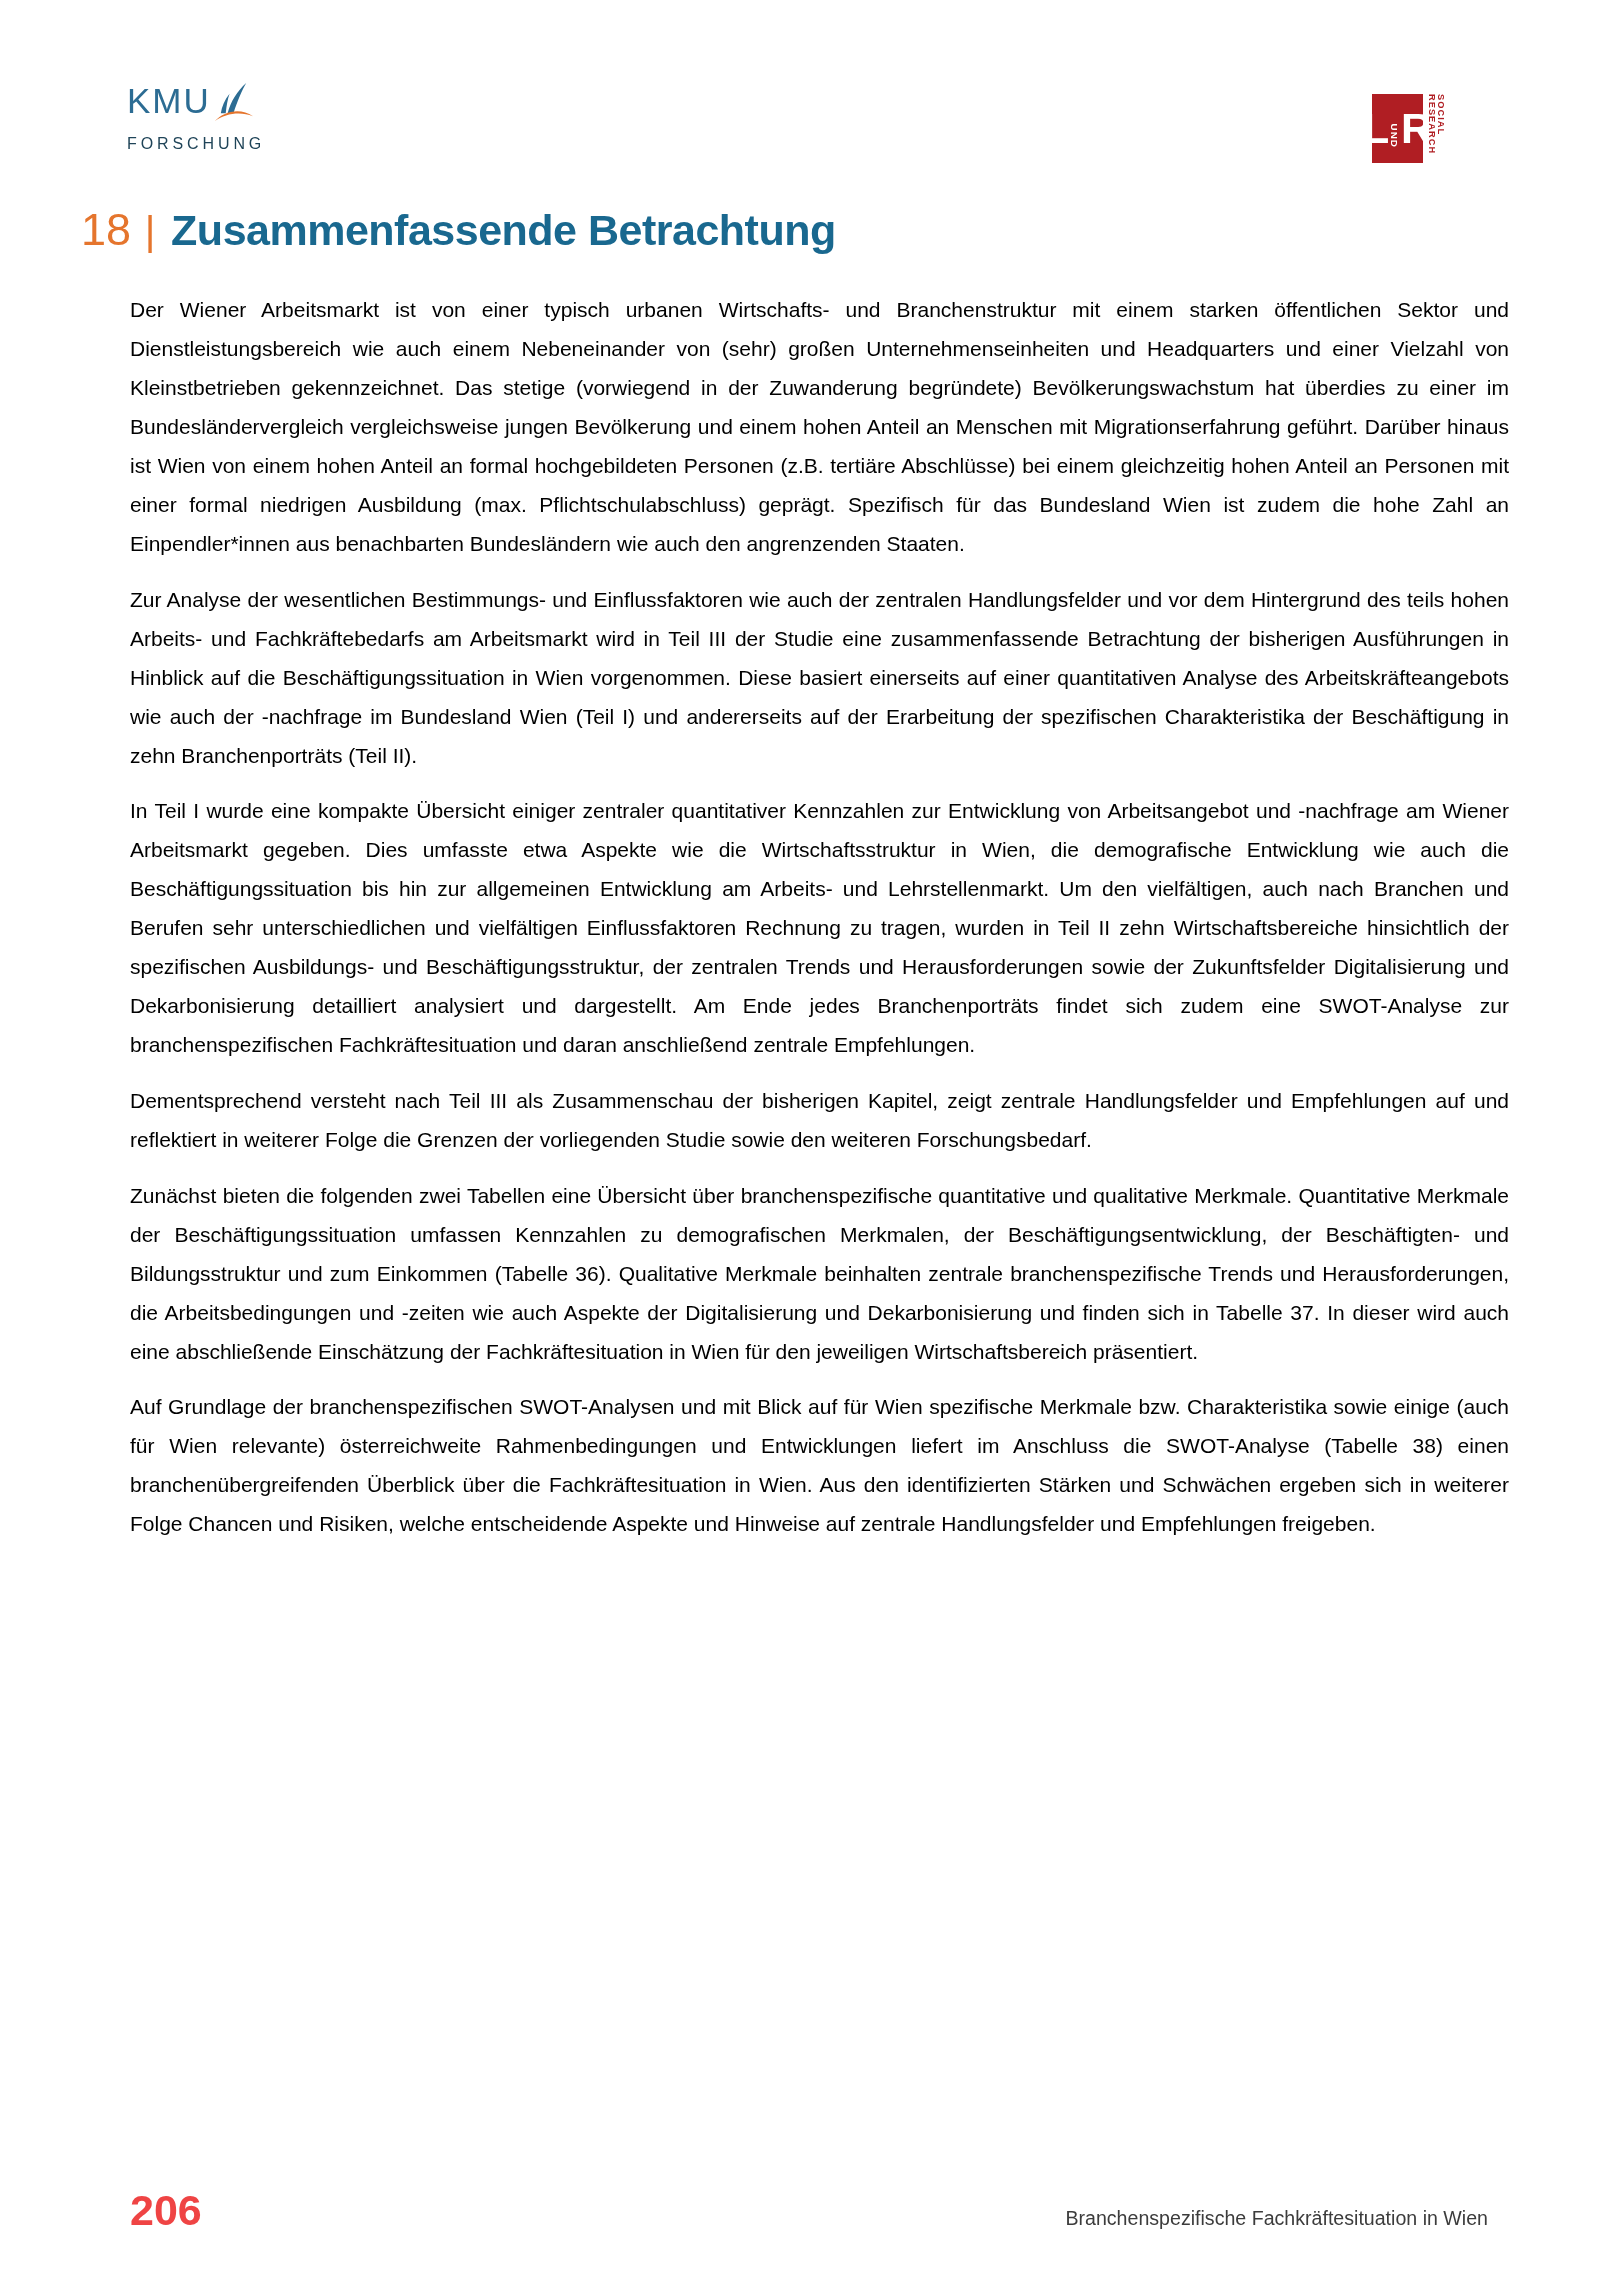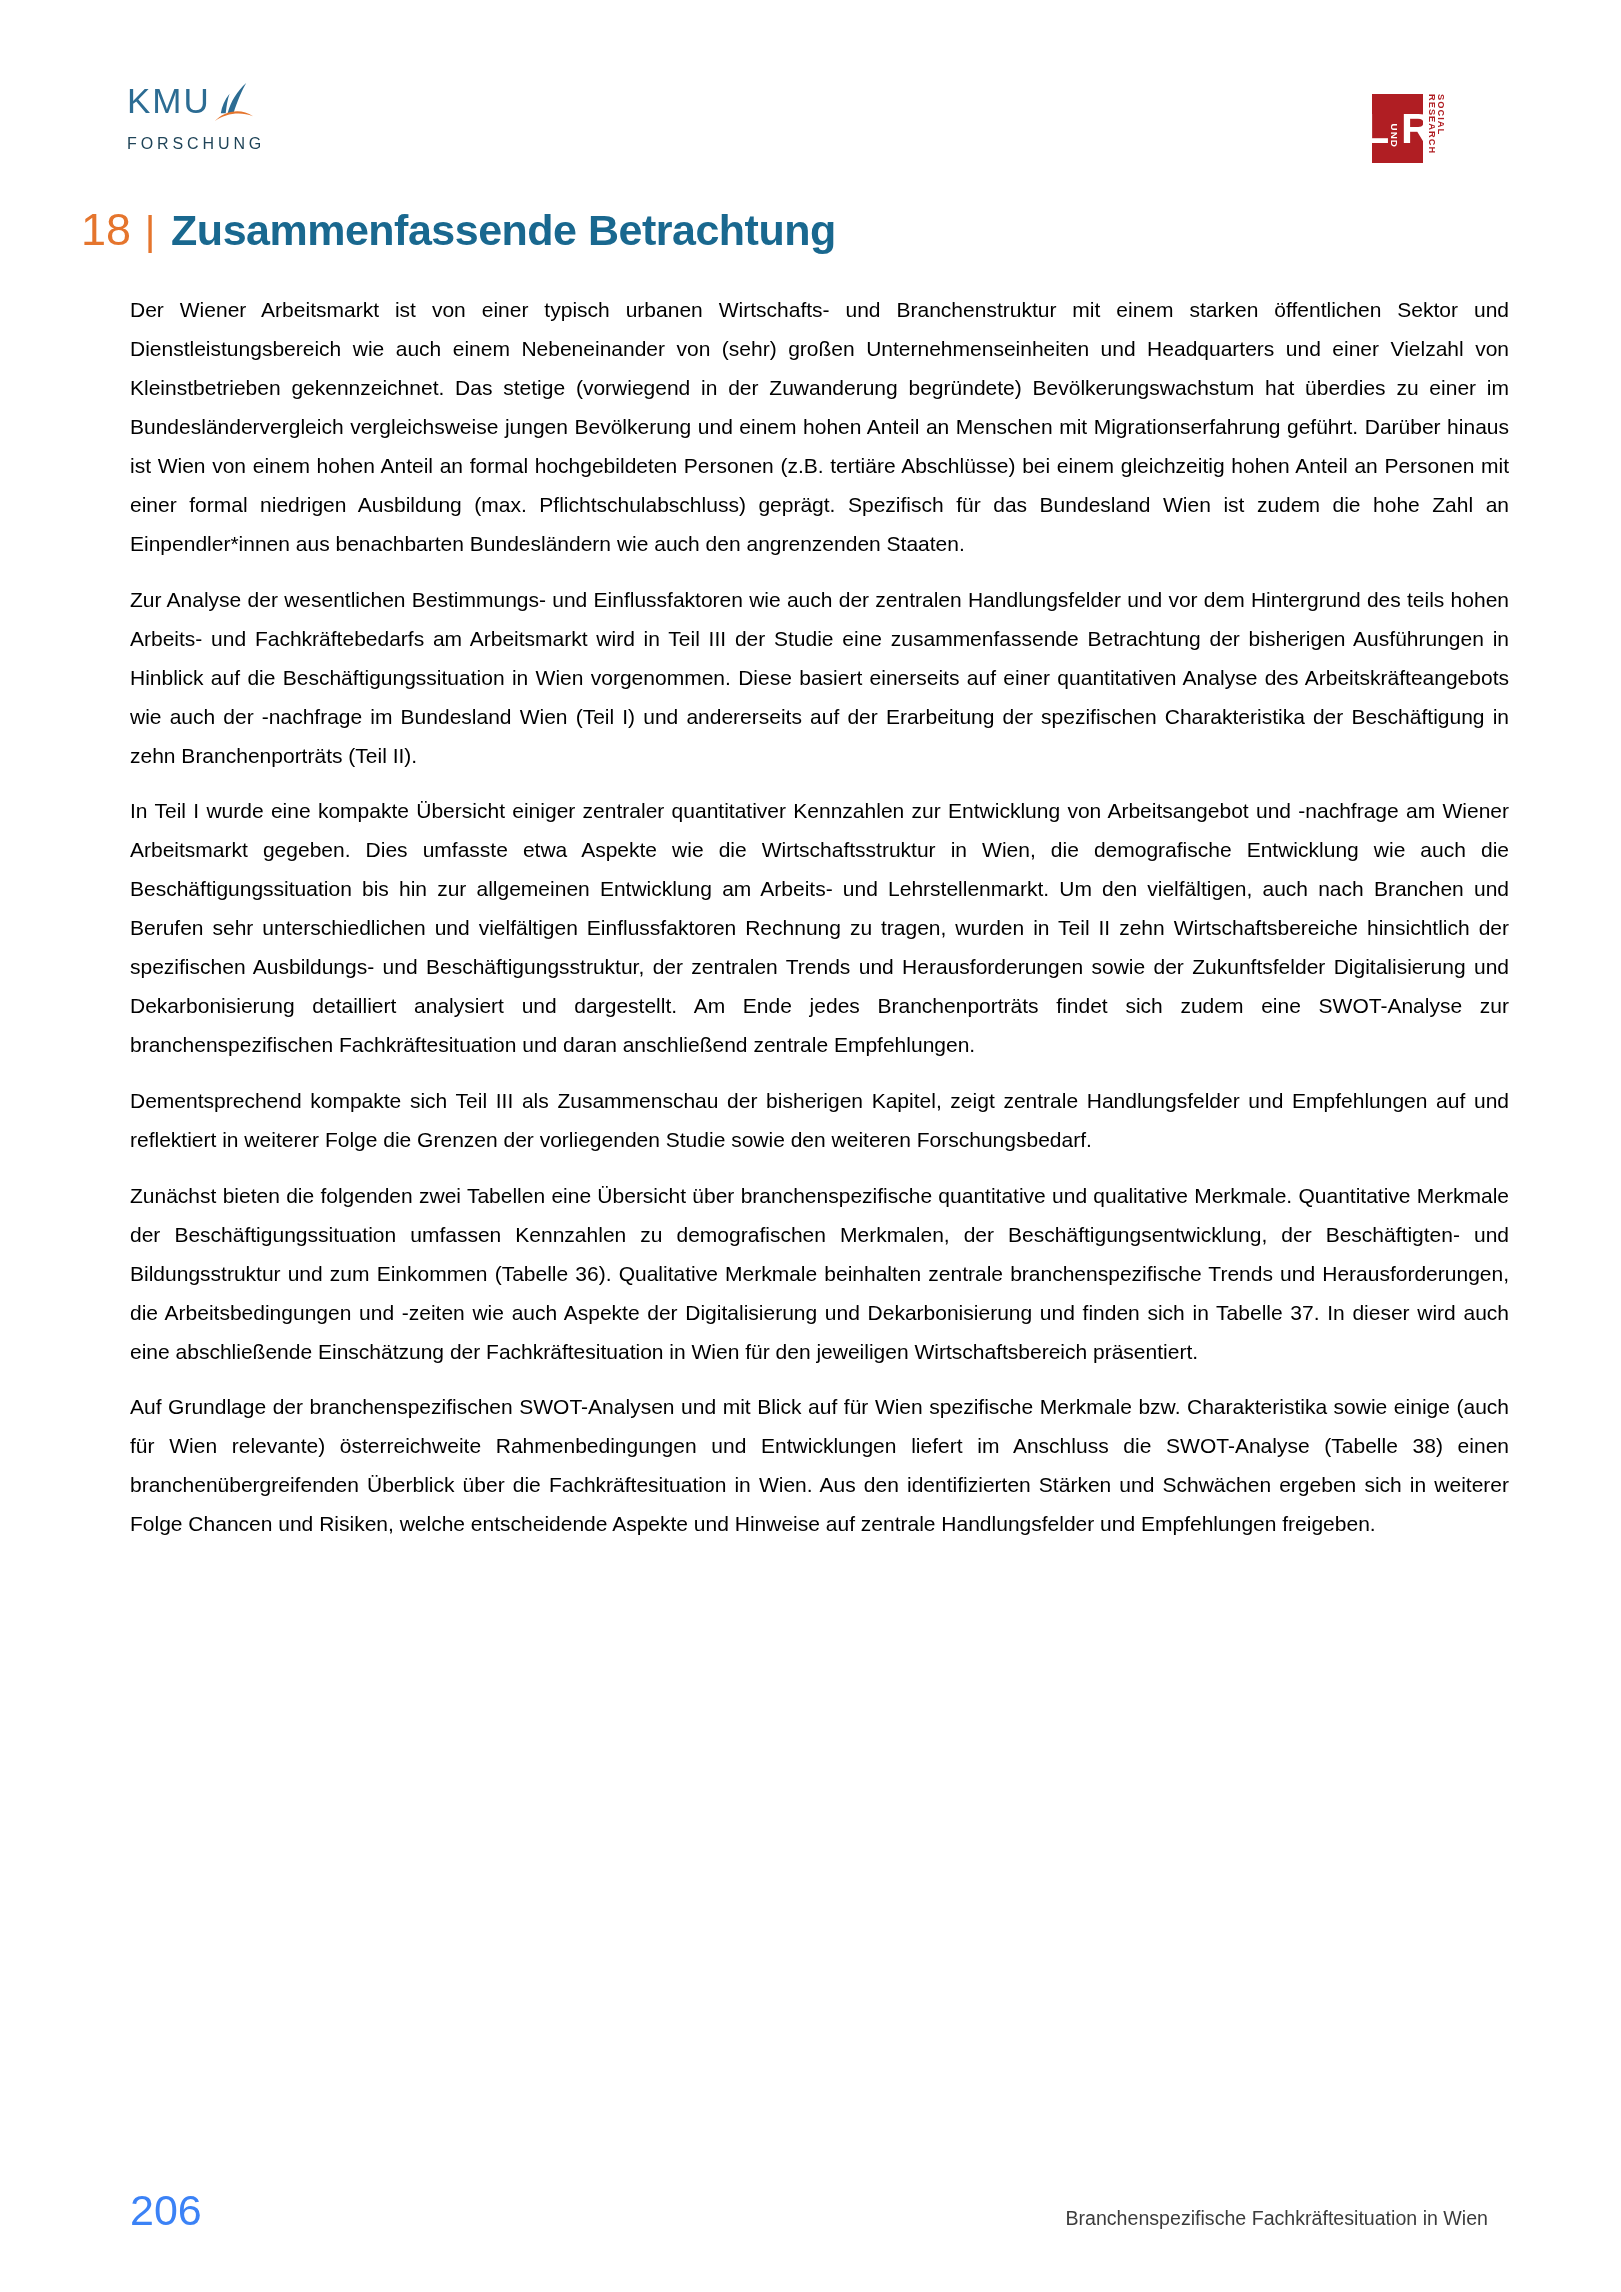--- a/index.html
+++ b/index.html
@@ -62,21 +62,21 @@
     color: #000000;
     text-align: justify;
     hyphens: auto;
     -webkit-hyphens: auto;
   }
   .content p b { font-weight: 400; }
 
   
   .page-num {
     position: absolute; left: 130px; top: 2186px;
-    font-size: 43px; color: #3b82f6; font-weight: 400; text-align: right;
+    font-size: 43px; color: #ef4444; font-weight: 700; text-align: right;
   }
   .footer-right {
     position: absolute; right: 159px; top: 2207px;
     font-size: 19.6px; color: #3c3c3c;
   }
 </style>
 </head>
 <body>
 
 <div class="page">
@@ -107,21 +107,21 @@
   <div class="heading">
     <span class="h-num">18</span>
     <span class="h-sep">|</span>
     <span class="h-title">Zusammenfassende Betrachtung</span>
   </div>
 
   <div class="content" id="content">
       <p><span>Der Wiener Arbeitsmarkt ist von einer typisch urbanen Wirtschafts- und Branchenstruktur mit einem starken öffentlichen Sektor und Dienstleistungsbereich wie auch einem Nebeneinander von (sehr) großen Unternehmenseinheiten und Headquarters und einer Vielzahl von Kleinstbetrieben gekennzeichnet. Das stetige (vorwiegend in der Zuwanderung begründete) Bevölkerungswachstum hat überdies zu einer im Bundesländervergleich vergleichsweise jungen Bevölkerung und einem hohen Anteil an Menschen mit Migrationserfahrung geführt. Darüber hinaus ist Wien von einem hohen Anteil an formal hochgebildeten Personen (z.B. tertiäre Abschlüsse) bei einem gleichzeitig hohen Anteil an Personen mit einer formal niedrigen Ausbildung (max. Pflichtschulabschluss) geprägt. Spezifisch für das Bundesland Wien ist zudem die hohe Zahl an Einpendler*innen aus benachbarten Bundesländern wie auch den angrenzenden Staaten.</span></p>
       <p><span>Zur Analyse der wesentlichen Bestimmungs- und Einflussfaktoren wie auch der zentralen Handlungsfelder und vor dem Hintergrund des teils hohen Arbeits- und Fachkräftebedarfs am Arbeitsmarkt wird in Teil III der Studie eine zusammenfassende Betrachtung der bisherigen Ausführungen in Hinblick auf die Beschäftigungssituation in Wien vorgenommen. Diese basiert einerseits auf einer quantitativen Analyse des Arbeitskräfteangebots wie auch der -nachfrage im Bundesland Wien (Teil I) und andererseits auf der Erarbeitung der spezifischen Charakteristika der Beschäftigung in zehn Branchenporträts (Teil II).</span></p>
       <p><span>In </span><b>Teil I</b><span> wurde eine kompakte Übersicht einiger zentraler quantitativer Kennzahlen zur Entwicklung von Arbeitsangebot und -nachfrage am Wiener Arbeitsmarkt gegeben. Dies umfasste etwa Aspekte wie die Wirtschaftsstruktur in Wien, die demografische Entwicklung wie auch die Beschäftigungssituation bis hin zur allgemeinen Entwicklung am Arbeits- und Lehrstellenmarkt. Um den vielfältigen, auch nach Branchen und Berufen sehr unterschiedlichen und vielfältigen Einflussfaktoren Rechnung zu tragen, wurden in </span><b>Teil II</b><span> zehn Wirtschaftsbereiche hinsichtlich der spezifischen Ausbildungs- und Beschäftigungsstruktur, der zentralen Trends und Herausforderungen sowie der Zukunftsfelder Digitalisierung und Dekarbonisierung detailliert analysiert und dargestellt. Am Ende jedes Branchenporträts findet sich zudem eine SWOT-Analyse zur branchenspezifischen Fachkräftesituation und daran anschließend zentrale Empfehlungen.</span></p>
-      <p><span>Dementsprechend kompakte sich </span><b>Teil III</b><span> als Zusammenschau der bisherigen Kapitel, zeigt zentrale Handlungsfelder und Empfehlungen auf und reflektiert in weiterer Folge die Grenzen der vorliegenden Studie sowie den weiteren Forschungsbedarf.</span></p>
+      <p><span>Dementsprechend versteht nach </span><b>Teil III</b><span> als Zusammenschau der bisherigen Kapitel, zeigt zentrale Handlungsfelder und Empfehlungen auf und reflektiert in weiterer Folge die Grenzen der vorliegenden Studie sowie den weiteren Forschungsbedarf.</span></p>
       <p><span>Zunächst bieten die folgenden zwei Tabellen eine Übersicht über branchenspezifische quantitative und qualitative Merkmale. Quantitative Merkmale der Beschäftigungssituation umfassen Kennzahlen zu demografischen Merkmalen, der Beschäftigungsentwicklung, der Beschäftigten- und Bildungsstruktur und zum Einkommen (Tabelle 36). Qualitative Merkmale beinhalten zentrale branchenspezifische Trends und Herausforderungen, die Arbeitsbedingungen und -zeiten wie auch Aspekte der Digitalisierung und Dekarbonisierung und finden sich in Tabelle 37. In dieser wird auch eine abschließende Einschätzung der Fachkräftesituation in Wien für den jeweiligen Wirtschaftsbereich präsentiert.</span></p>
       <p><span>Auf Grundlage der branchenspezifischen SWOT-Analysen und mit Blick auf für Wien spezifische Merkmale bzw. Charakteristika sowie einige (auch für Wien relevante) österreichweite Rahmenbedingungen und Entwicklungen liefert im Anschluss die SWOT-Analyse (Tabelle 38) einen branchenübergreifenden Überblick über die Fachkräftesituation in Wien. Aus den identifizierten Stärken und Schwächen ergeben sich in weiterer Folge Chancen und Risiken, welche entscheidende Aspekte und Hinweise auf zentrale Handlungsfelder und Empfehlungen freigeben.</span></p>
     </div>
 
   <div class="page-num">206</div>
   <div class="footer-right">Branchenspezifische Fachkräftesituation in Wien</div>
 
 </div>
 
 

